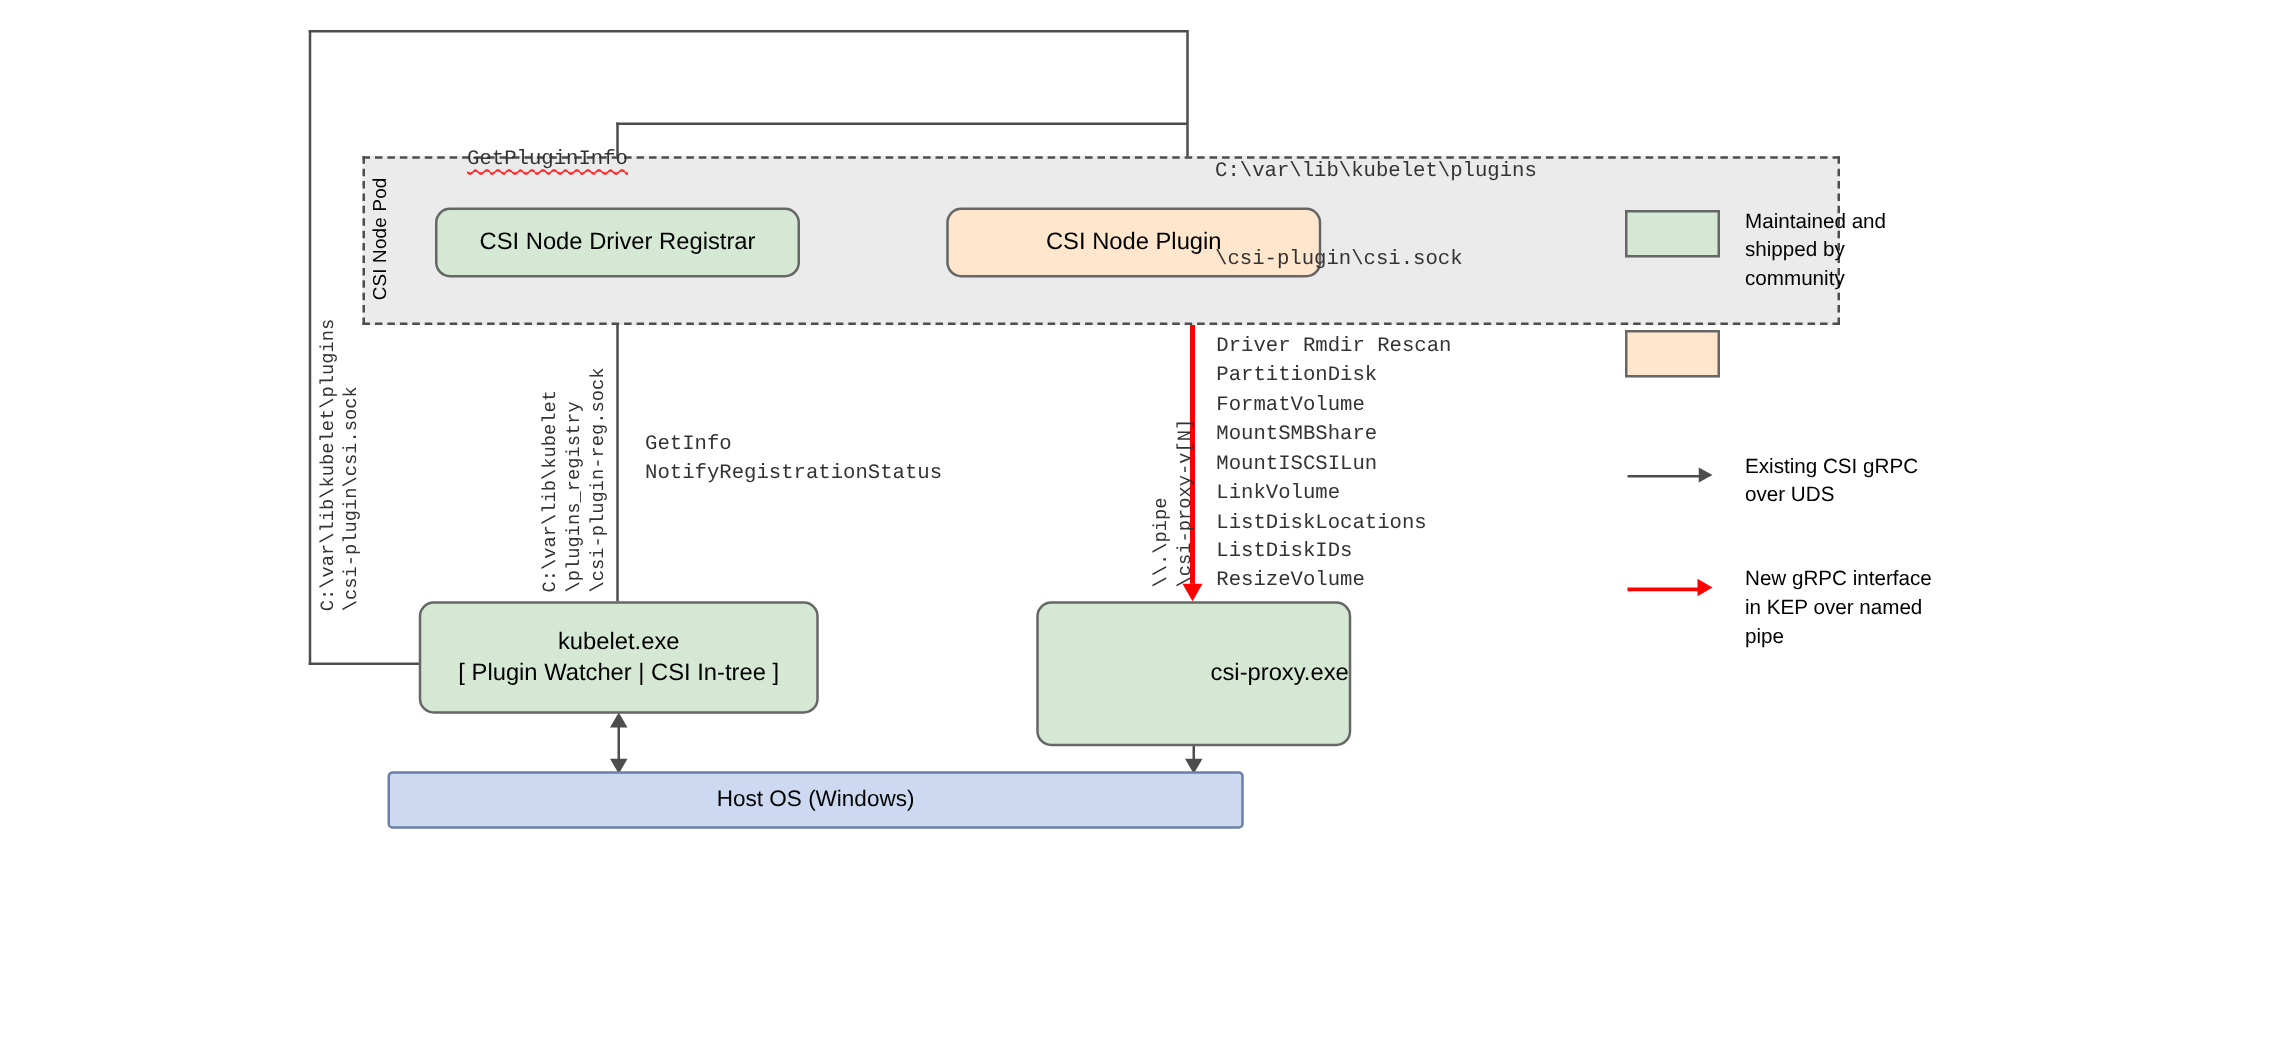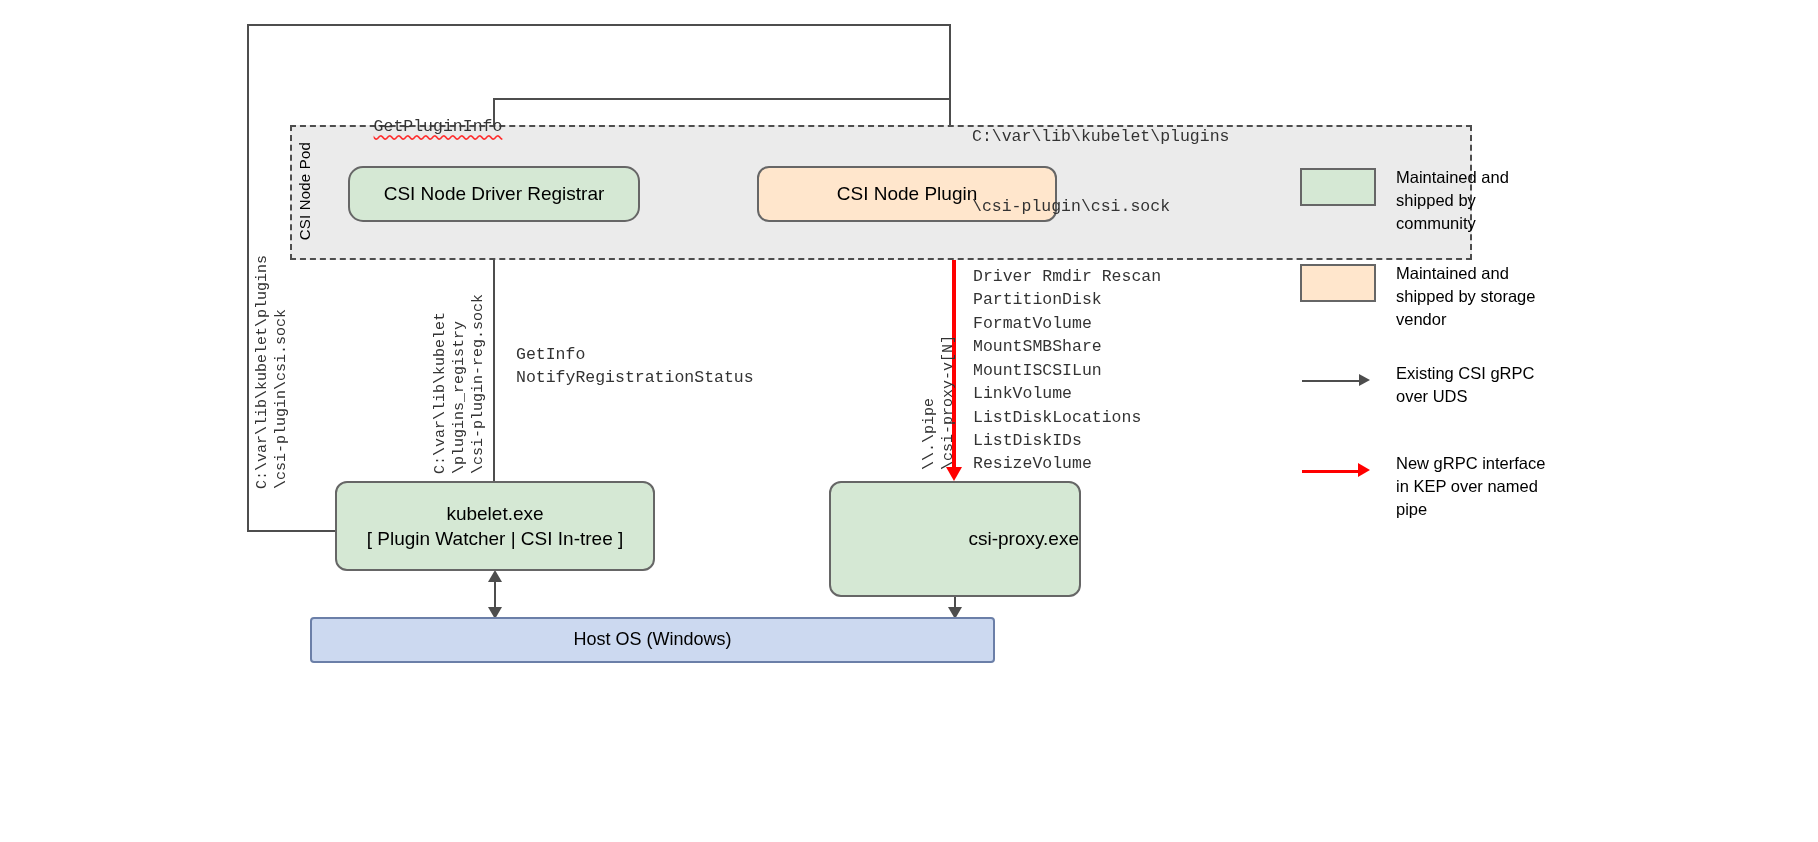--- a/index.html
+++ b/index.html
@@ -29,21 +29,21 @@
     position:absolute;box-sizing:border-box;
     border:2px solid #666666;border-radius:12px;
     display:flex;align-items:center;justify-content:center;
     text-align:center;line-height:1.32;
     font-size:19px;color:#000;
   }
   .green{background:#d5e8d4;}
   .cream{background:#ffe6cc;}
   .blue{background:#ccd9f0;border-color:#6b7fa8;border-radius:4px;}
 
-  #registrar{left:348px;top:166px;width:292px;height:56px;border-radius:15px;}
+  #registrar{left:348px;top:166px;width:292px;height:56px;}
   #plugin{left:757px;top:166px;width:300px;height:56px;}
   #kubelet{left:335px;top:481px;width:320px;height:90px;}
   #csiproxy{left:829px;top:481px;width:252px;height:116px;justify-content:flex-end;}
   #hostos{left:310px;top:617px;width:685px;height:46px;font-size:18px;}
 
   
   .ln{position:absolute;background:#4d4d4d;}
   .vln{width:2px;}
   .hln{height:2px;}
 
@@ -205,21 +205,20 @@
 
   <div class="legend">
 
     <div class="legend-row" id="lg0">
       <div class="legend-swatch green"></div>
       <div class="legend-text">Maintained and shipped by community</div>
     </div>
 
     <div class="legend-row" id="lg1">
       <div class="legend-swatch cream"></div>
-      <div class="legend-text">Maintained and shipped by storage vendor</div>
     </div>
 
     <div class="legend-row" id="lg2">
       <div class="legend-line-wrap">
         <div class="legend-line"></div>
         <div class="arrow arrow-right legend-arrow"></div>
       </div>
       <div class="legend-text">Existing CSI gRPC over UDS</div>
     </div>
 

